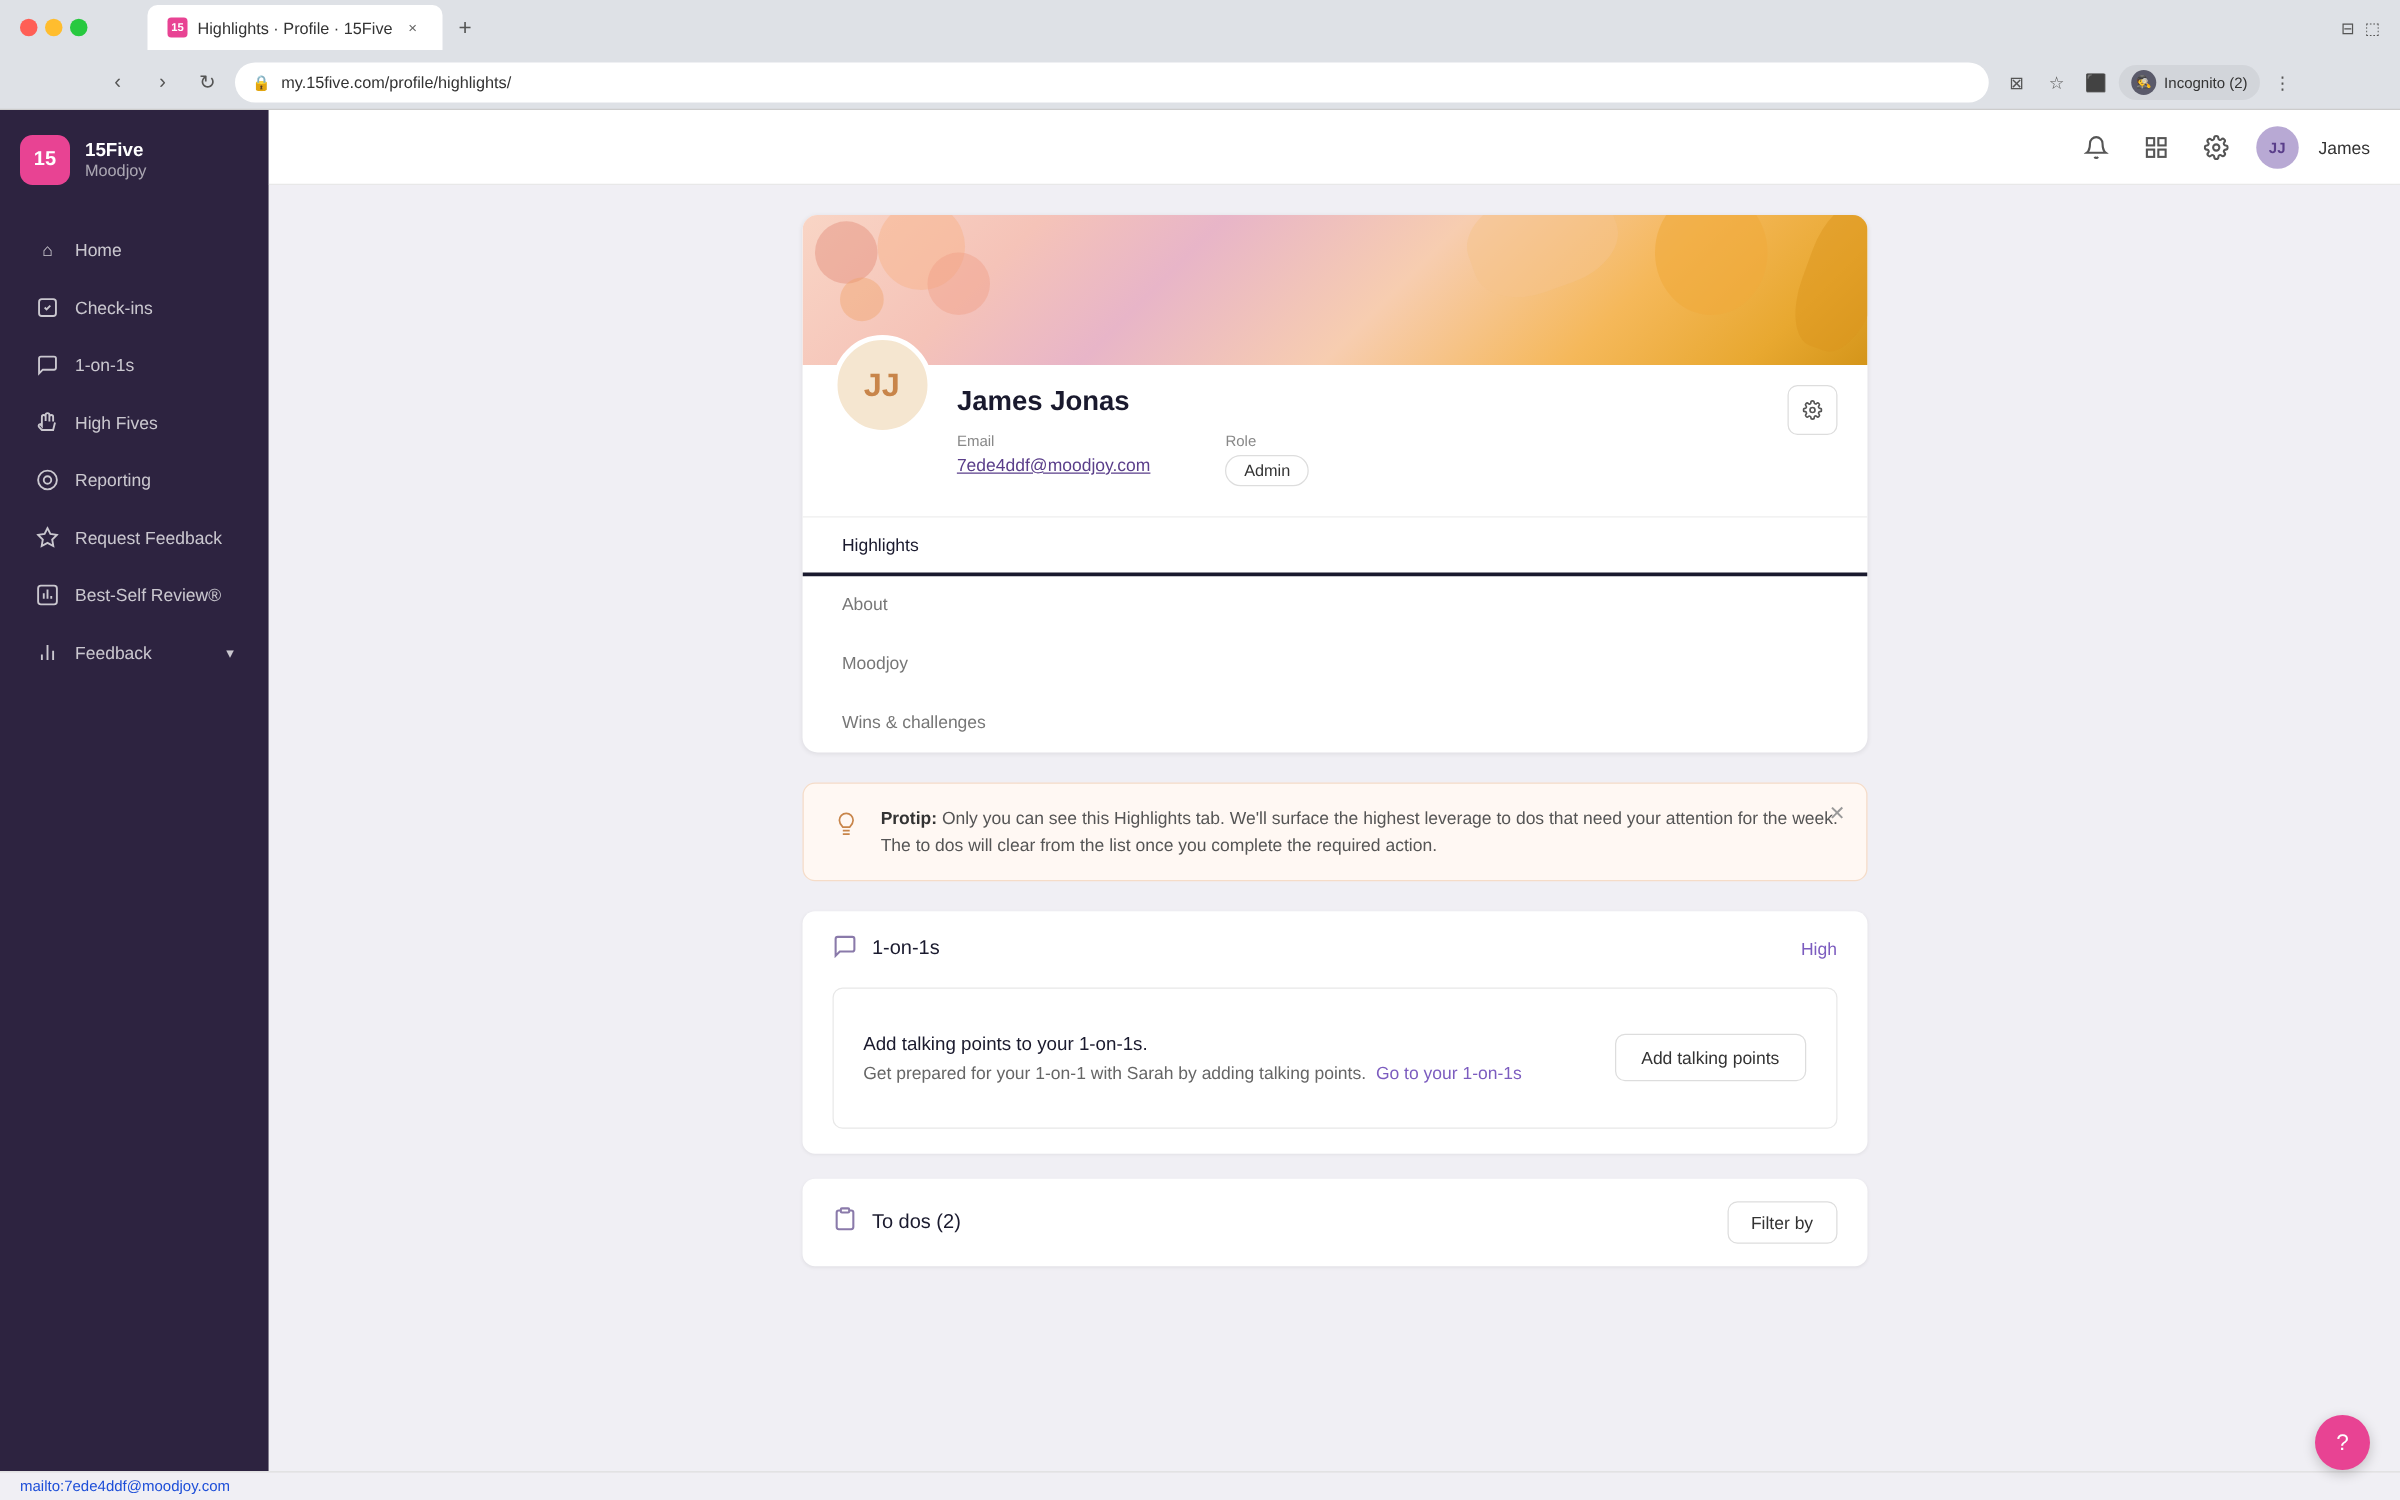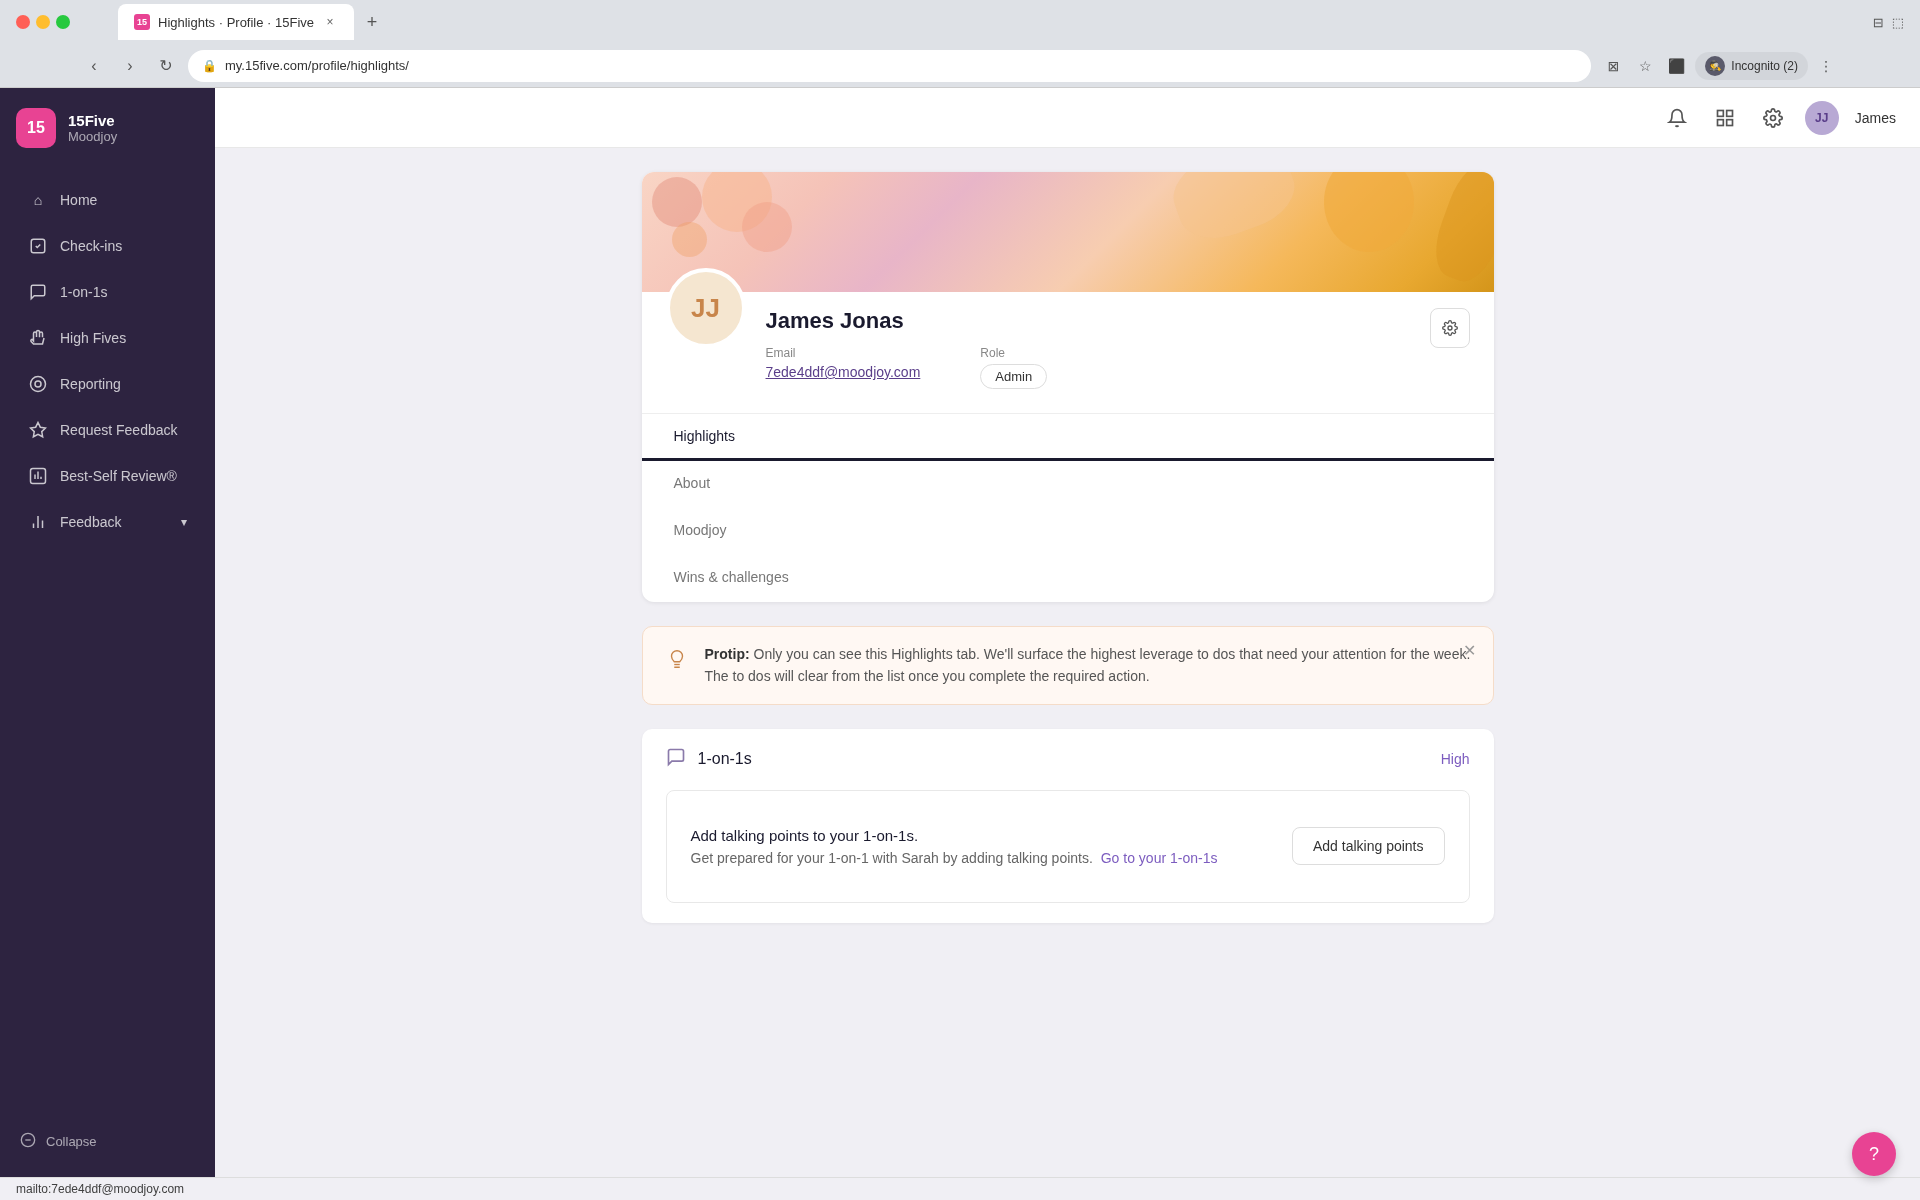--- a/index.html
+++ b/index.html
@@ -110,21 +110,21 @@
 
     
     .todos-header { display: flex; align-items: center; justify-content: space-between; padding: 18px 24px; }
     .todos-title-row { display: flex; align-items: center; gap: 12px; }
     .filter-btn { padding: 8px 18px; border: 1.5px solid #ddd; border-radius: 8px; font-size: 14px; color: #333; cursor: pointer; background: white; font-weight: 500; }
 
     
     .incognito-icon { width: 20px; height: 20px; background: #5a5a6a; border-radius: 50%; display: flex; align-items: center; justify-content: center; color: white; font-size: 10px; }
 
     
-    .status-bar { background: #f0eff4; border-top: 1px solid #ddd; padding: 4px 16px; font-size: 12px; color: #404040; }
+    .status-bar { background: #f0eff4; border-top: 1px solid #ddd; padding: 4px 16px; font-size: 12px; color: #1d4ed8; }
   </style>
 </head>
 <body>
 
 <div class="browser-chrome">
   <div class="browser-titlebar">
     <div class="browser-dots">
       <div class="dot dot-red"></div>
       <div class="dot dot-yellow"></div>
       <div class="dot dot-green"></div>
@@ -240,31 +240,20 @@
               <line x1="18" y1="20" x2="18" y2="10"></line>
               <line x1="12" y1="20" x2="12" y2="4"></line>
               <line x1="6" y1="20" x2="6" y2="14"></line>
             </svg>
         </span>
         <span class="nav-label">Feedback</span>
         <span style="margin-left:auto;font-size:12px;">▾</span>
       </div>
     </nav>
 
-    <div class="sidebar-bottom">
-      <div class="collapse-btn">
-        <span>
-          <svg width="16" height="16" viewBox="0 0 24 24" fill="none" stroke="currentColor" stroke-width="2">
-              <circle cx="12" cy="12" r="10"></circle>
-              <line x1="8" y1="12" x2="16" y2="12"></line>
-            </svg>
-        </span>
-        <span>Collapse</span>
-      </div>
-    </div>
   </div>
 
   <div class="main-content">
 
     <div class="topbar">
       <div class="topbar-icon">
         <svg width="20" height="20" viewBox="0 0 24 24" fill="none" stroke="currentColor" stroke-width="2">
             <path d="M18 8A6 6 0 0 0 6 8c0 7-3 9-3 9h18s-3-2-3-9"></path>
             <path d="M13.73 21a2 2 0 0 1-3.46 0"></path>
           </svg>
@@ -374,20 +363,34 @@
               <div class="one-on-one-title">Add talking points to your 1-on-1s.</div>
               <div class="one-on-one-desc">
                 <span>Get prepared for your 1-on-1 with Sarah by adding talking points.</span>
                 <a style="color:#7c5cbf;text-decoration:none;margin-left:4px;">Go to your 1-on-1s</a>
               </div>
             </div>
             <button class="btn-primary">Add talking points</button>
           </div>
         </div>
 
+        <div class="section-card">
+          <div class="todos-header">
+            <div class="todos-title-row">
+              <span class="section-icon">
+                <svg width="20" height="20" viewBox="0 0 24 24" fill="none" stroke="#8a7aaa" stroke-width="2">
+                    <path d="M16 4h2a2 2 0 0 1 2 2v14a2 2 0 0 1-2 2H6a2 2 0 0 1-2-2V6a2 2 0 0 1 2-2h2"></path>
+                    <rect x="8" y="2" width="8" height="4" rx="1" ry="1"></rect>
+                  </svg>
+              </span>
+              <span class="section-title">To dos (2)</span>
+            </div>
+            <button class="filter-btn">Filter by</button>
+          </div>
+        </div>
       </div>
     </div>
   </div>
 </div>
 
 <div class="status-bar">
   <span>mailto:7ede4ddf@moodjoy.com</span>
 </div>
 
 <div style="position:fixed;bottom:24px;right:24px;width:44px;height:44px;background:#e84393;border-radius:50%;display:flex;align-items:center;justify-content:center;color:white;font-size:18px;cursor:pointer;box-shadow:0 3px 10px rgba(0,0,0,0.2);z-index:1000;">?</div>

